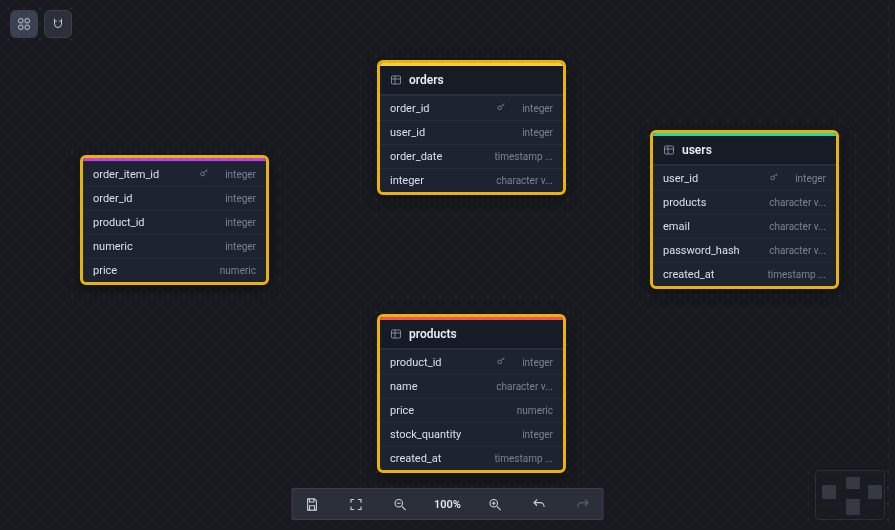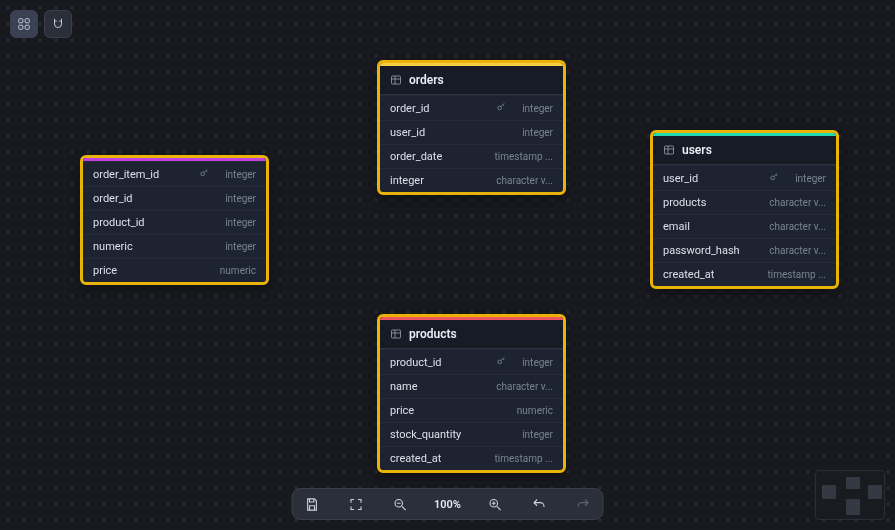--- a/index.html
+++ b/index.html
@@ -70,21 +70,21 @@
   .col-right { display: flex; align-items: center; gap: 15px; }
   .col-type { color: #7a8294; font-size: 10px; white-space: nowrap; overflow: hidden; text-overflow: ellipsis; max-width: 60px; }
   .key-icon svg { stroke: #8b93a6; fill: none; stroke-width: 1.6; }
 
   
   .zoom-bar {
     position: absolute;
     bottom: 10px; left: 50%; transform: translateX(-50%);
     background: #2a2f3a;
     border: 1px solid #3a3f4b;
-    border-radius: 9px;
+    border-radius: 1px;
     padding: 5px 10px;
     display: flex; align-items: center; gap: 24px;
     z-index: 30;
     margin-top: 44px;
   }
   .zb-btn {
     width: 20px; height: 20px;
     display: flex; align-items: center; justify-content: center;
     cursor: pointer;
   }

